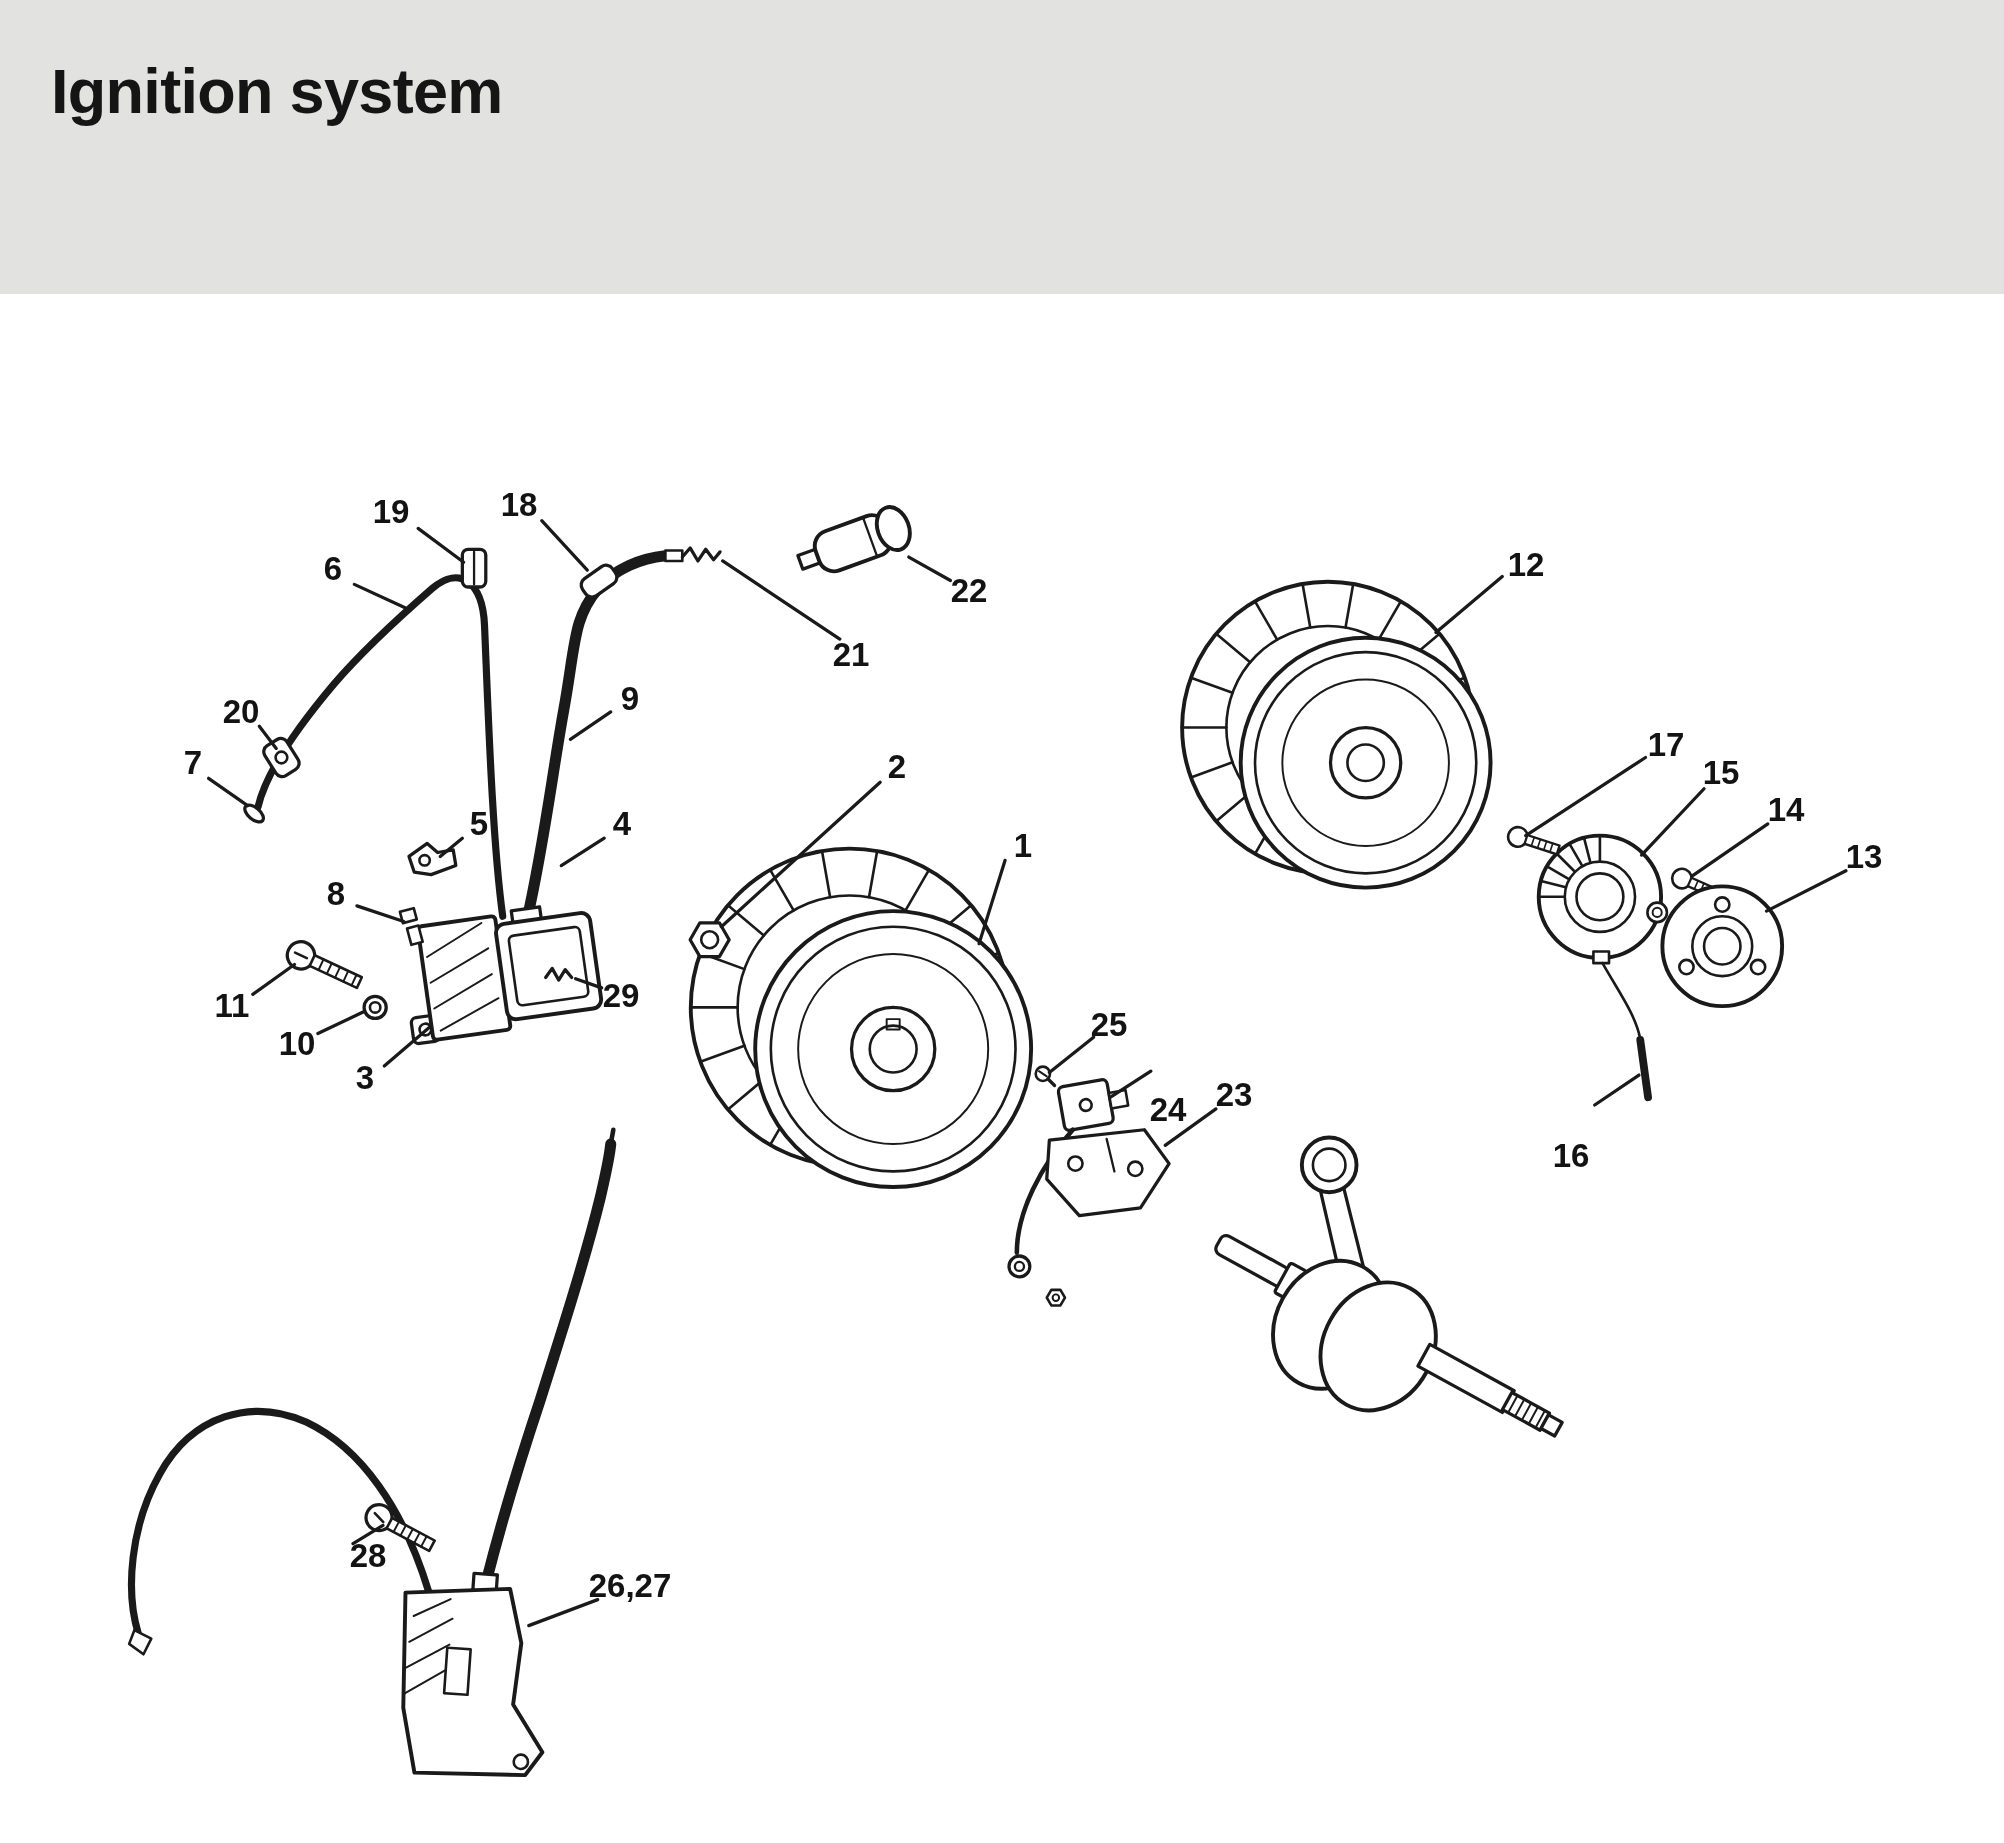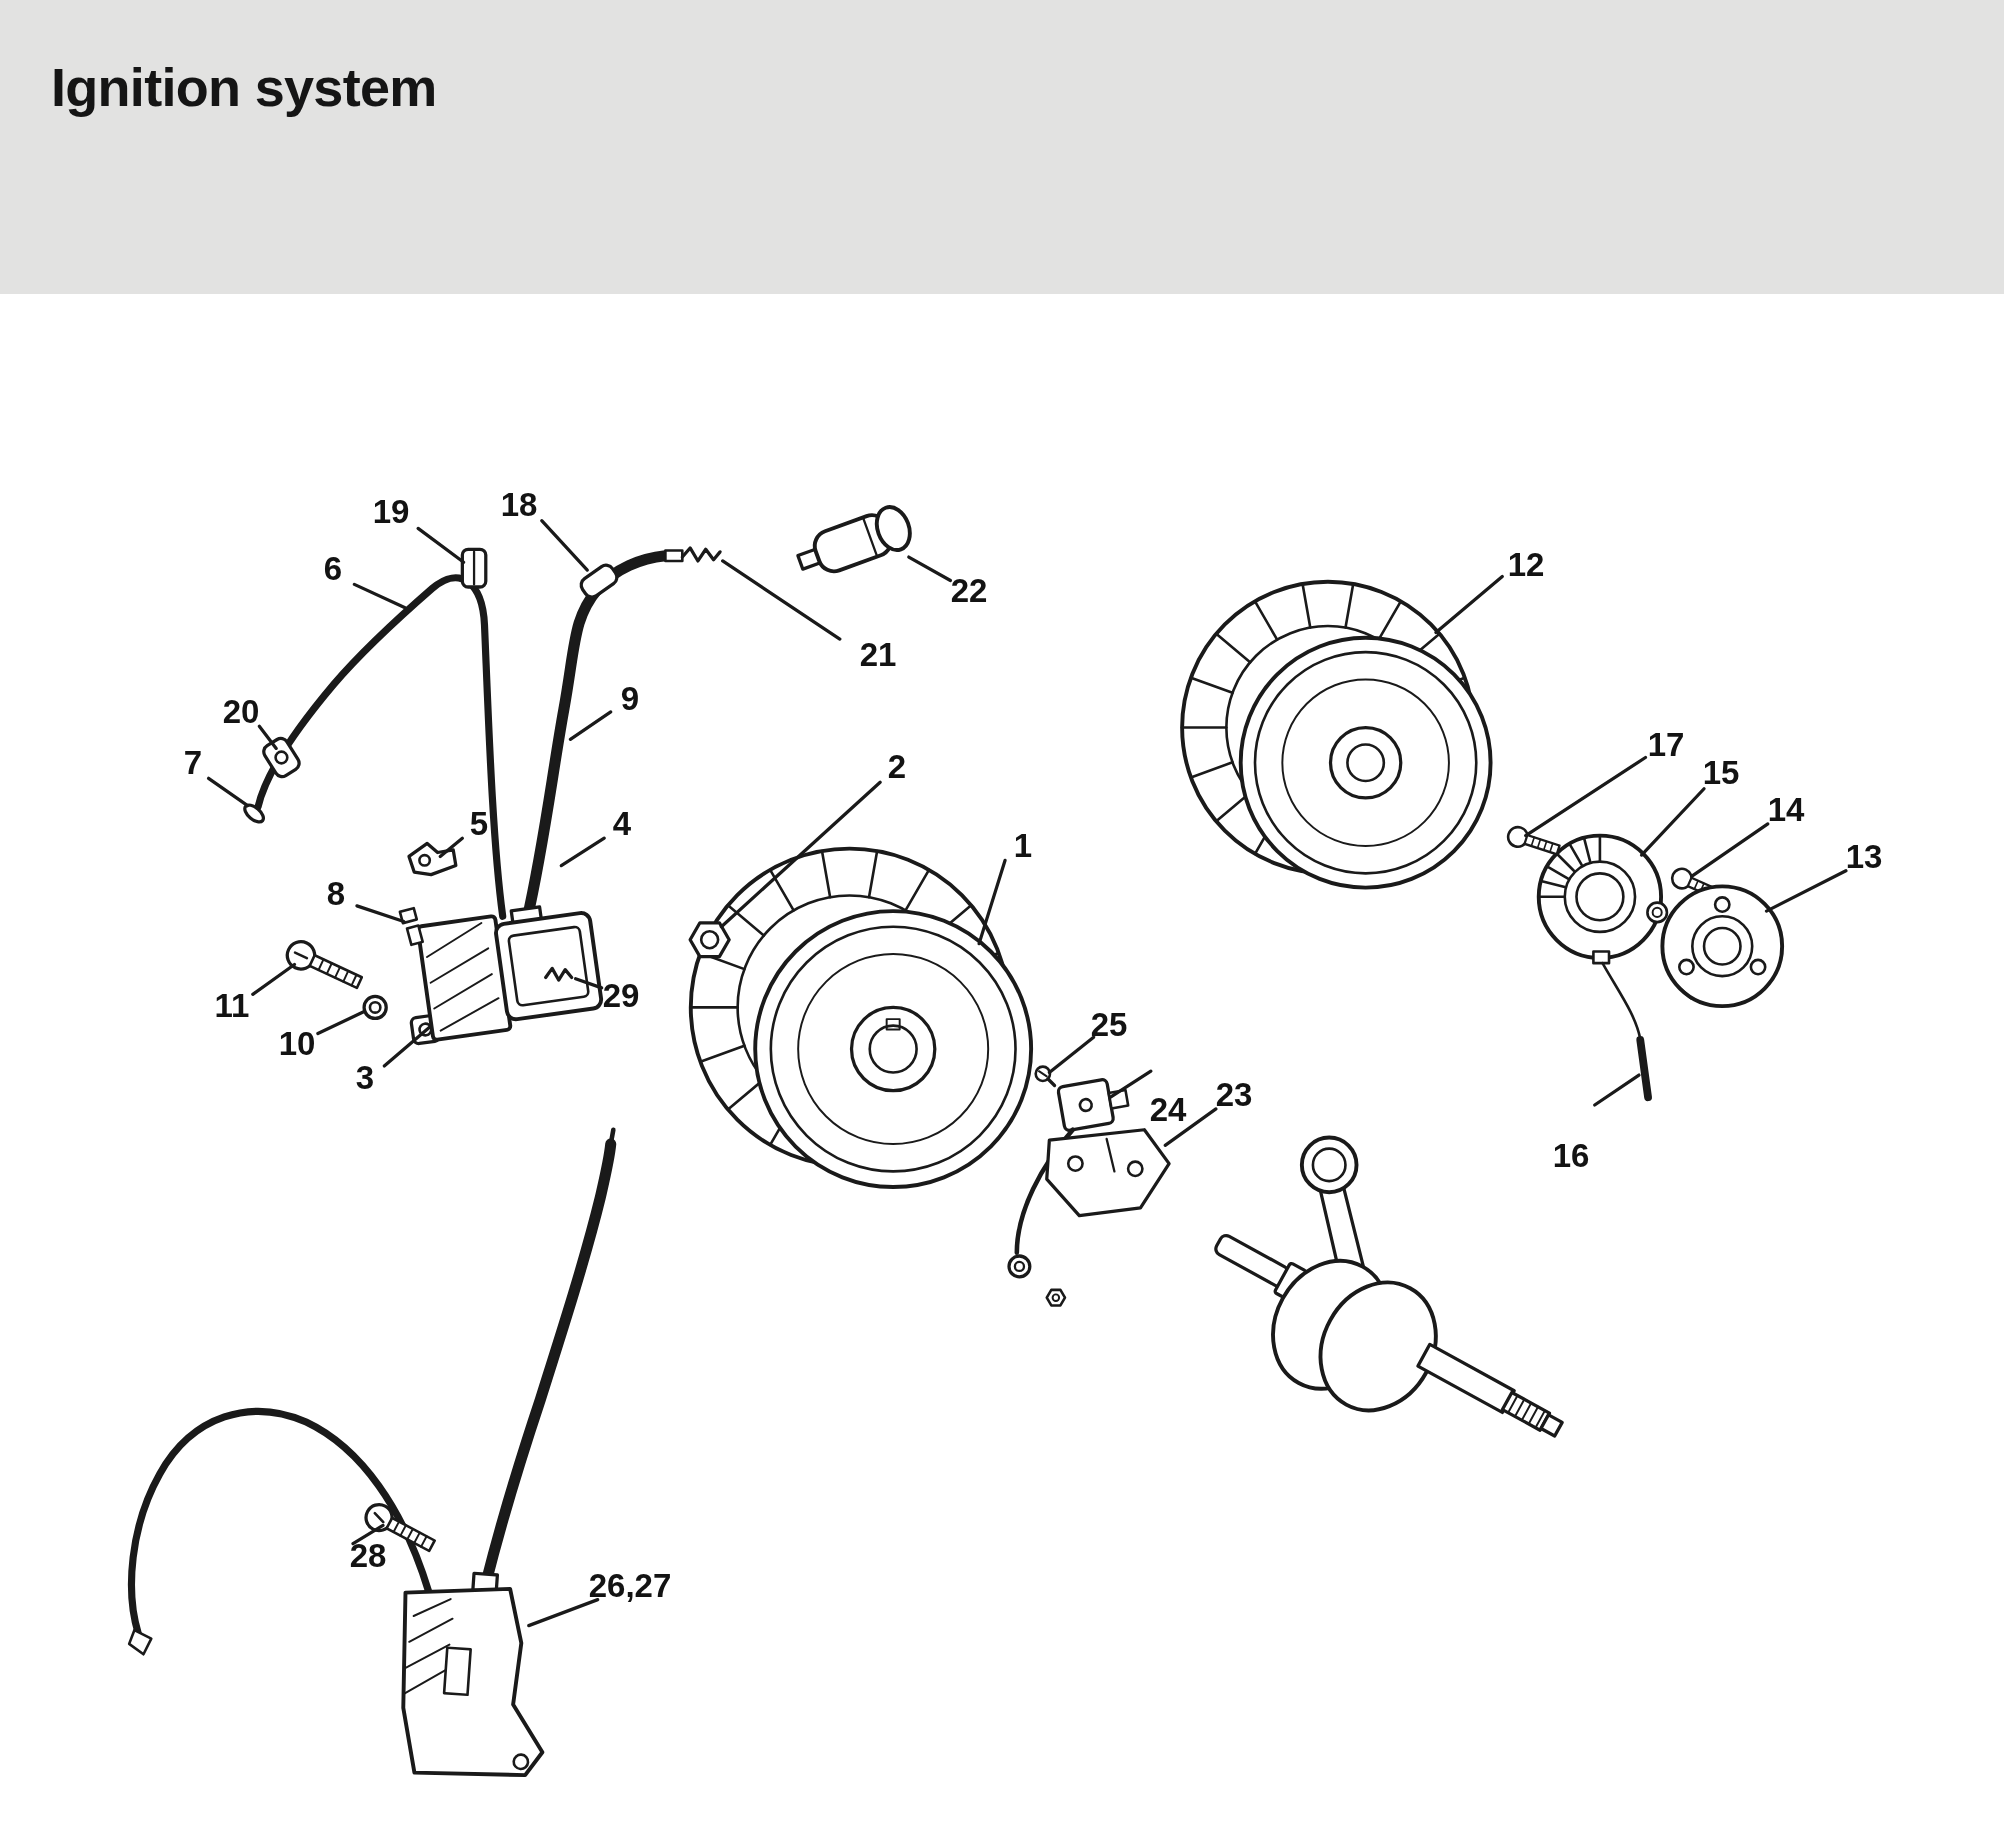--- a/index.html
+++ b/index.html
@@ -11,21 +11,21 @@
     font-family: "Liberation Sans", sans-serif;
     overflow: hidden;
   }
   .header-band {
     position: absolute; left: 0; top: 0;
     width: 2005px; height: 294px;
     background: #e2e2e1;
   }
   .page-title {
     position: absolute; left: 51px; top: 60px;
-    font-size: 54px; font-weight: 700;
+    font-size: 63px; font-weight: 700;
     color: #151515; letter-spacing: -0.7px;
     line-height: 1;
   }
   .diagram-svg { position: absolute; left: 0; top: 0; }
   .callout-layer { position: absolute; left: 0; top: 0; width: 1985px; height: 1843px; pointer-events: none; }
   .callout {
     position: absolute;
     transform: translate(-50%, -50%);
     font-size: 33px; font-weight: 700;
     color: #131313; white-space: nowrap;
@@ -323,21 +323,21 @@
       </g>
   </g>
 </svg>
 
 <div class="callout-layer">
     <div class="callout" style="left: 391px; top: 512px;">19</div>
     <div class="callout" style="left: 519px; top: 505px;">18</div>
     <div class="callout" style="left: 333px; top: 569px;">6</div>
     <div class="callout" style="left: 969px; top: 591px; text-align: center;">22</div>
     <div class="callout" style="left: 1526px; top: 565px;">12</div>
-    <div class="callout" style="left: 878px; top: 655px;">21</div>
+    <div class="callout" style="left: 851px; top: 655px;">21</div>
     <div class="callout" style="left: 241px; top: 712px;">20</div>
     <div class="callout" style="left: 630px; top: 699px;">9</div>
     <div class="callout" style="left: 193px; top: 763px;">7</div>
     <div class="callout" style="left: 1666px; top: 745px;">17</div>
     <div class="callout" style="left: 1721px; top: 773px;">15</div>
     <div class="callout" style="left: 897px; top: 767px;">2</div>
     <div class="callout" style="left: 1786px; top: 810px;">14</div>
     <div class="callout" style="left: 479px; top: 824px;">5</div>
     <div class="callout" style="left: 622px; top: 824px;">4</div>
     <div class="callout" style="left: 1023px; top: 846px;">1</div>

